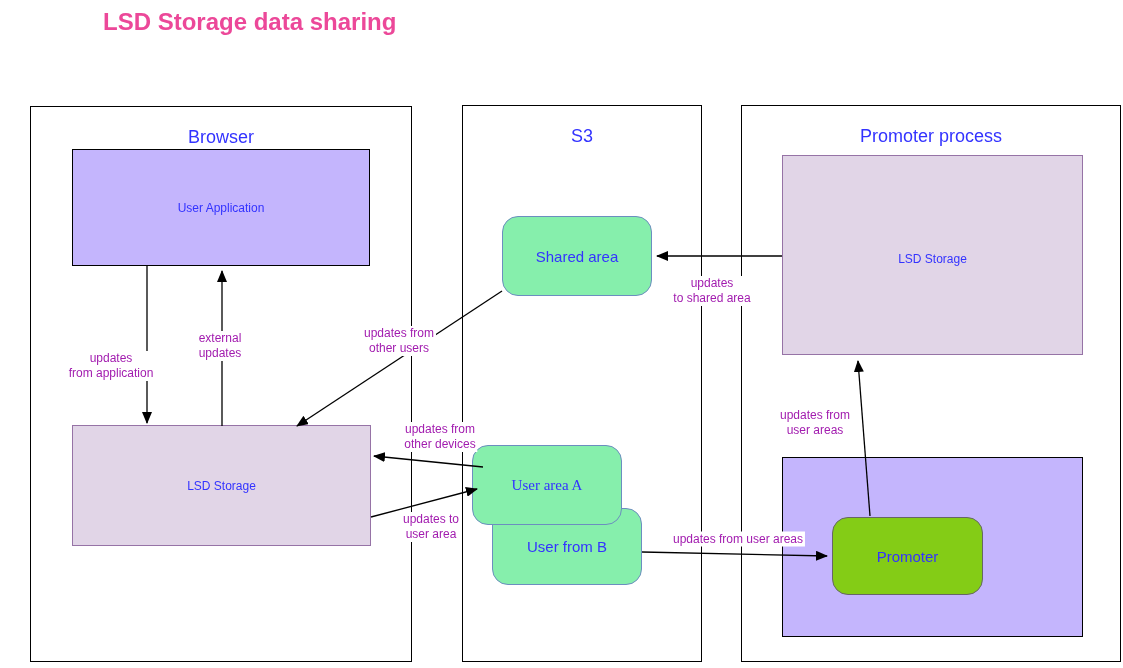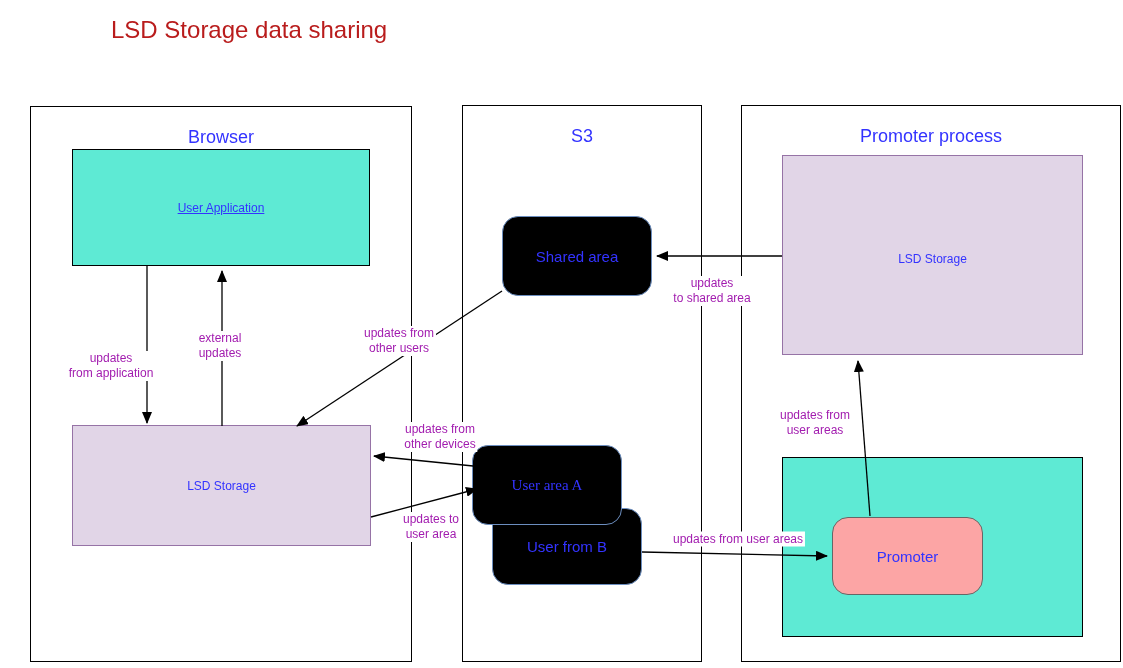--- a/index.html
+++ b/index.html
@@ -5,43 +5,43 @@
   html,body{margin:0;padding:0;background:#fff;}
   .canvas{
     position:relative;
     width:1123px;height:668px;
     background:#fff;
     font-family:"Liberation Sans", sans-serif;
     overflow:hidden;
   }
   .diagram-title{
     position:absolute;left:99px;top:4px;
-    font-size:24px;font-weight:400;color:#b91c1c;
-    margin:12px;white-space:nowrap;
+    font-size:24px;font-weight:700;color:#ec4899;
+    margin:4px;white-space:nowrap;
   }
   .container{
     position:absolute;background:#fff;border:1.4px solid #000;
     box-sizing:border-box;z-index:1;
   }
   .container-title{
     position:absolute;top:20px;left:0;right:0;
     text-align:center;font-size:18px;color:#3333FF;white-space:nowrap;
   }
   .node{
     position:absolute;box-sizing:border-box;z-index:2;
     display:flex;align-items:center;justify-content:center;
     color:#3333FF;text-align:center;
   }
   .node.top-label{align-items:flex-start;padding-top:8px;}
   .node.big{font-size:12px;align-items:center;}
   .node.small{font-size:15px;}
-  .yellow{background:#5eead4;border:1.3px solid #000;text-decoration:underline;}
+  .yellow{background:#c4b5fd;border:1.3px solid #000;}
   .purple{background:#E1D5E7;border:1.3px solid #9673A6;}
-  .blue-rounded{background:#000000;border:1.3px solid #6C8EBF;border-radius:16px;}
-  .green-rounded{background:#fca5a5;border:1.3px solid #666666;border-radius:16px;}
+  .blue-rounded{background:#86efac;border:1.3px solid #6C8EBF;border-radius:16px;}
+  .green-rounded{background:#84cc16;border:1.3px solid #666666;border-radius:16px;}
   svg.edges{
     position:absolute;left:0;top:0;z-index:3;pointer-events:none;
   }
   .edge-label{
     position:absolute;z-index:4;transform:translate(-50%,-50%);
     font-size:12px;line-height:15px;color:#a21caf;
     text-align:center;white-space:pre-line;background:#fff;padding:0 2px;
   }
 </style>
 </head>

